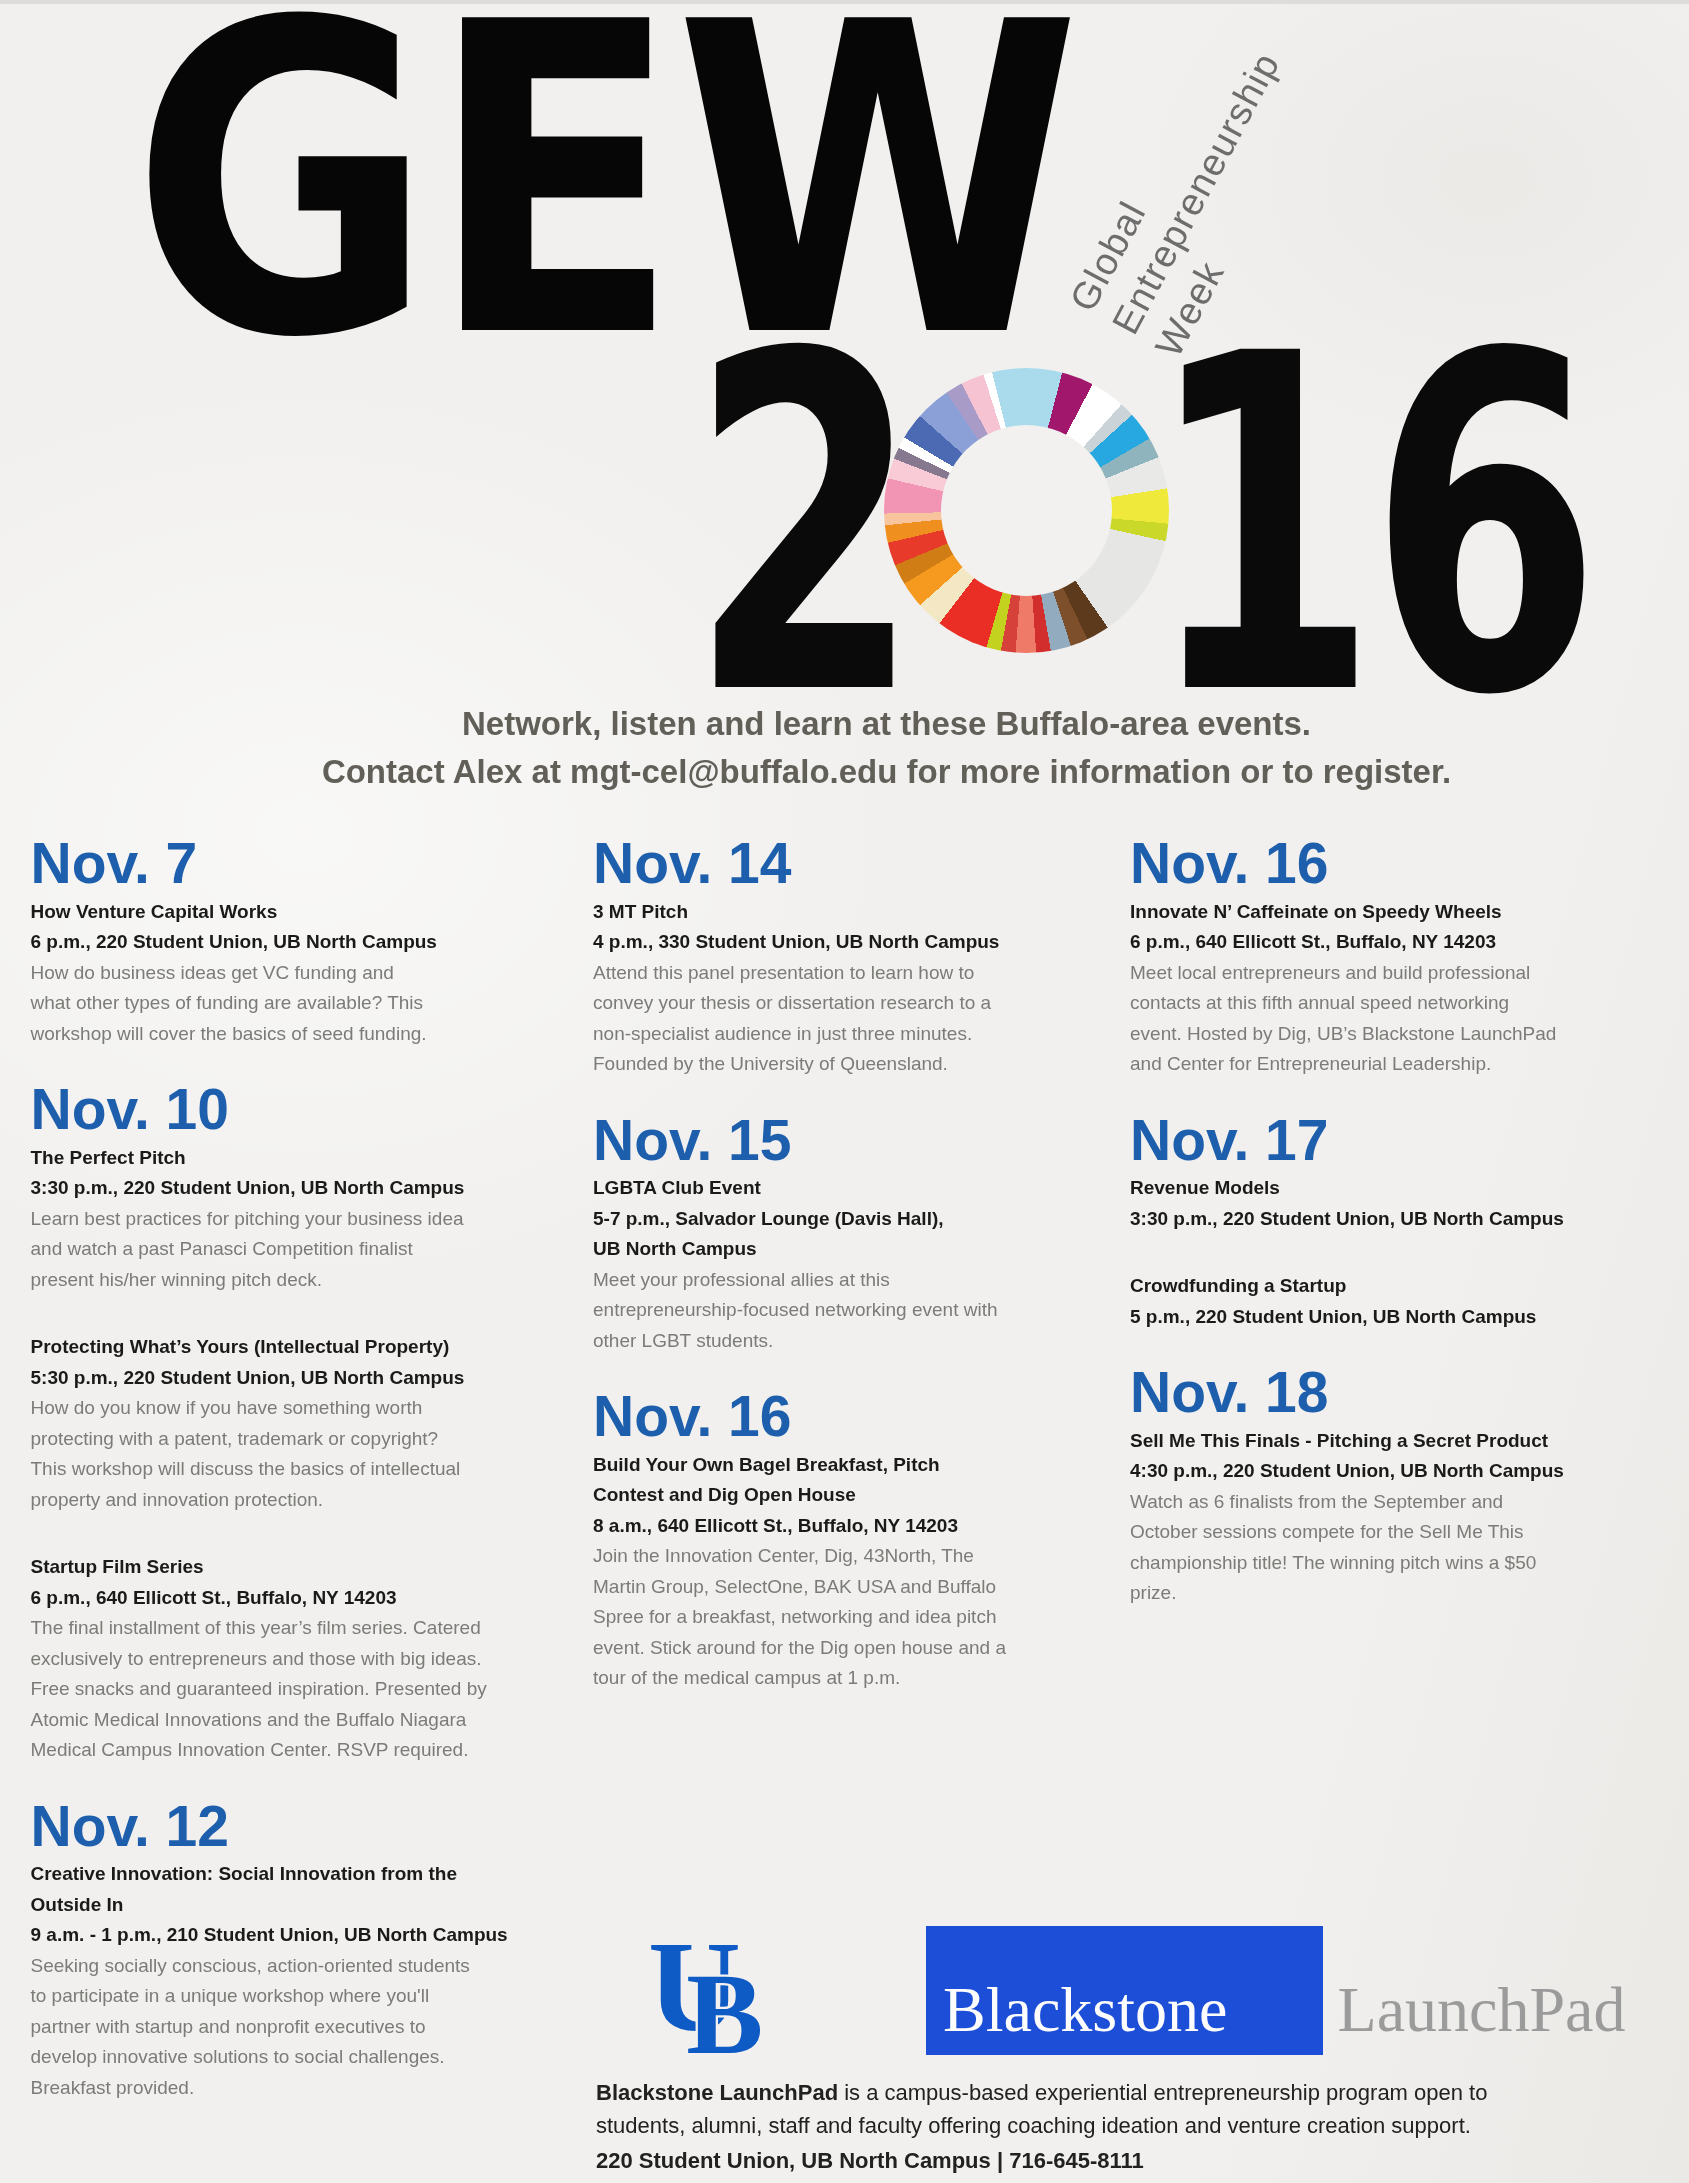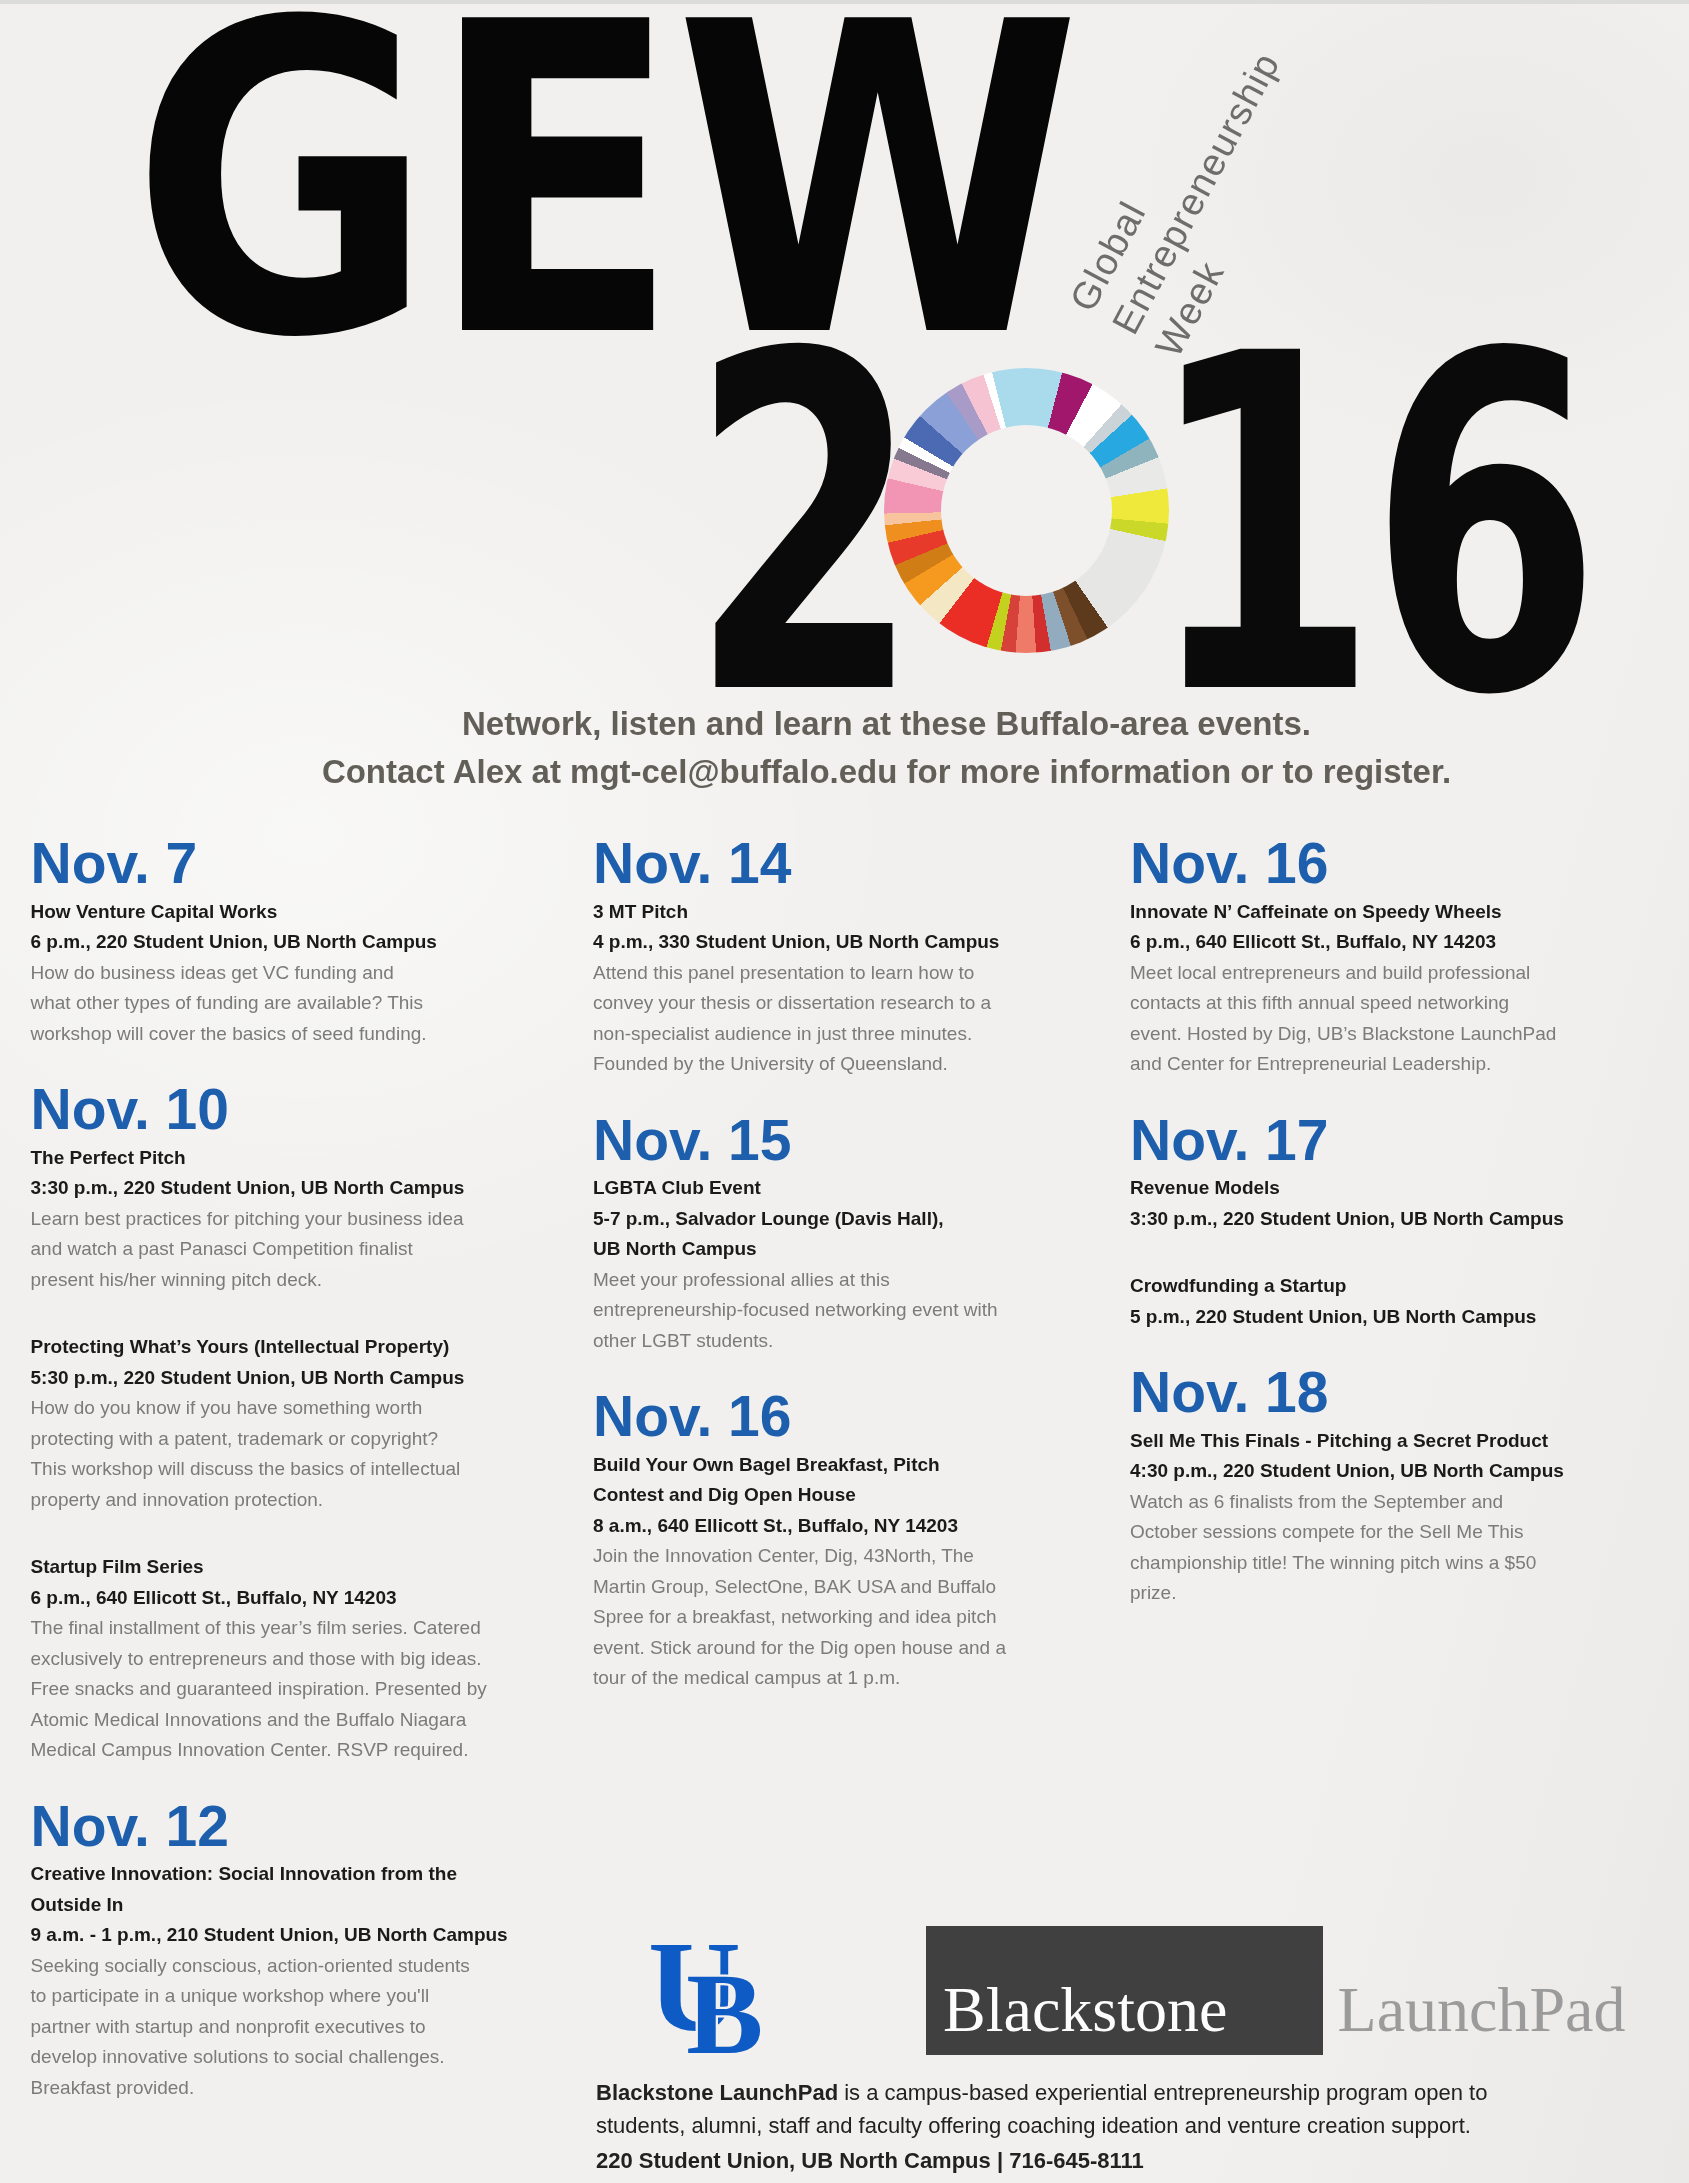--- a/index.html
+++ b/index.html
@@ -71,21 +71,21 @@
 
   
   .ub{position:absolute;left:646px;top:1920px;width:136px;height:132px;}
   .ub text{
     font-family:"Liberation Serif",serif;font-weight:bold;fill:#0f5bc5;
   }
   .ub .ub-u{font-size:195px;}
   .ub .ub-b{font-size:175px;stroke:#f2f1ef;stroke-width:7px;paint-order:stroke;}
   .bs-row{position:absolute;left:926px;top:1922px;display:flex;align-items:flex-end;}
   .bs-box{
-    width:397px;height:129px;background:#404040;display:flex;
+    width:397px;height:129px;background:#1d4ed8;display:flex;
     align-items:flex-end;padding:0 0 13.2px 17px;box-sizing:border-box;
   }
   .bs-box span{
     font-family:"Liberation Serif",serif;font-size:64px;line-height:1;color:#fdfdfd;
   }
   .lp{
     font-family:"Liberation Serif",serif;font-size:64px;line-height:1;
     color:#9b9b9b;margin-left:14.6px;padding-bottom:13.2px;white-space:nowrap;
   }
   .ftext{

